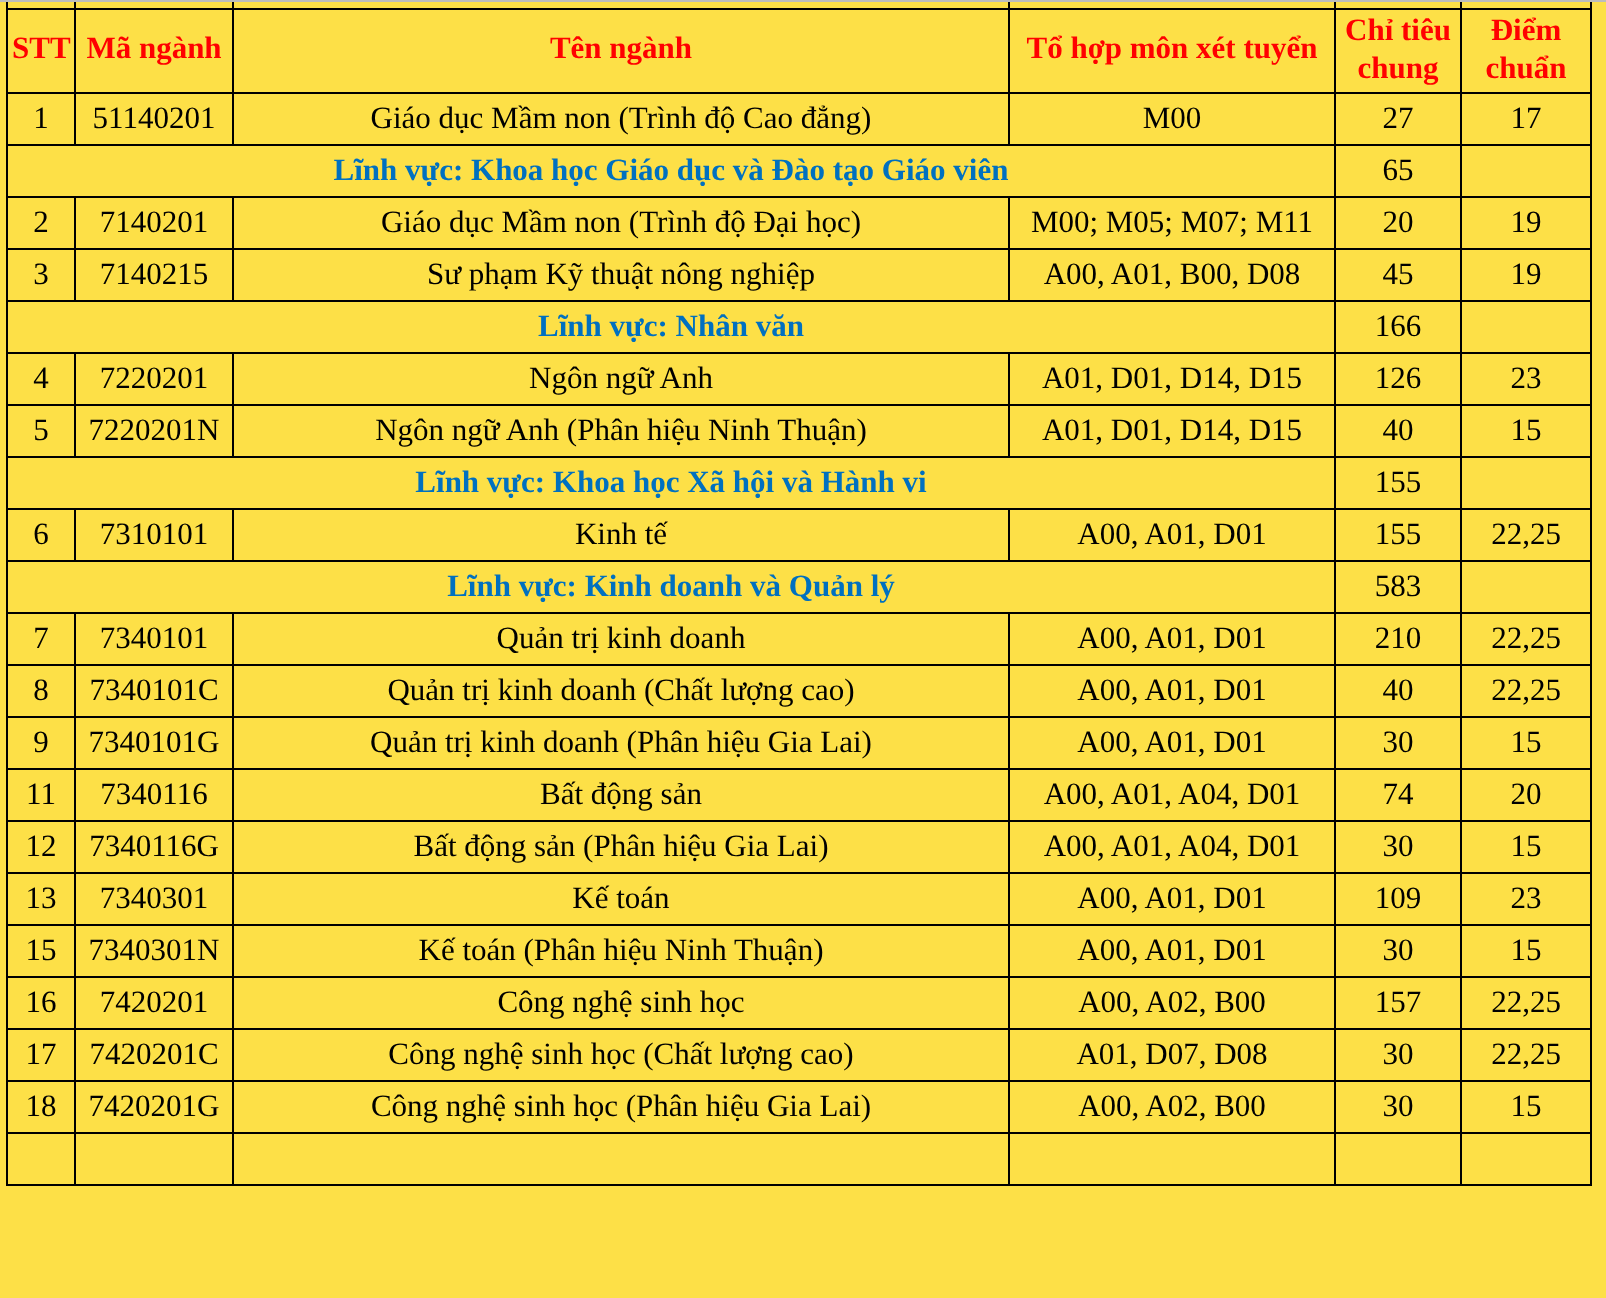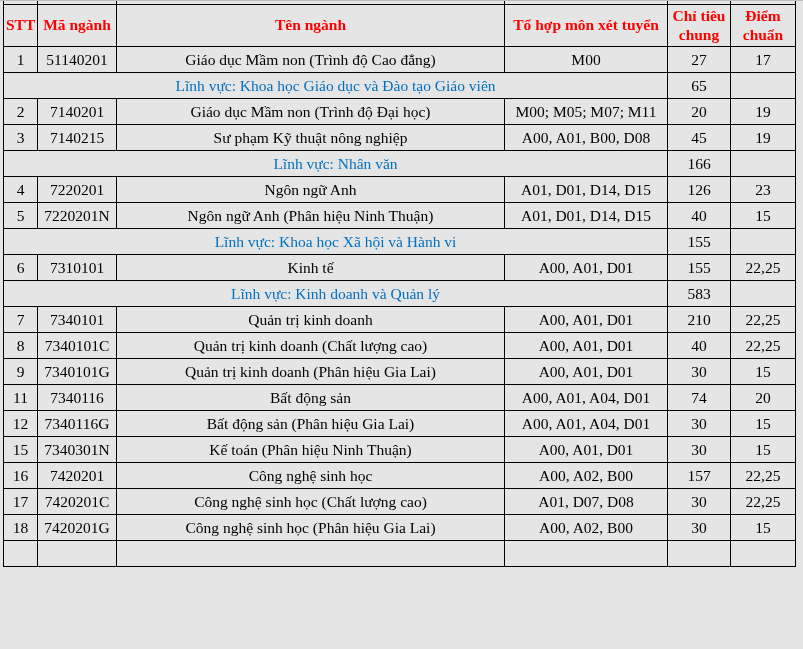--- a/index.html
+++ b/index.html
@@ -1,18 +1,18 @@
 <!DOCTYPE html>
 <html style="--header-red: #ff0000; --section-blue: #0070c0;"><head>
 <meta charset="utf-8">
 <style>
   html,body{margin:0;padding:0;background:#ffffff;}
   .viewport{
     position:relative;width:803px;height:649px;overflow:hidden;
-    background:#e5e5e5;color:#000;
+    background:#fde047;color:#000;
     font-family:"Liberation Serif","DejaVu Serif",serif;
   }
   .top-hairline{
     position:absolute;top:0;left:0;width:803px;height:1px;
     background:#bdbdbd;z-index:2;
   }
   .table-clip{
     position:absolute;left:3px;top:0;width:796px;height:649px;overflow:hidden;
   }
   table.admission{
@@ -35,21 +35,21 @@
     line-height:1.2;
     padding:1px 2px;
     white-space:normal;
   }
   tr.header-row th.nowrap{white-space:nowrap;}
   tbody tr{height:26px;}
   td.cell-ten-nganh{text-align:left;padding-left:4px;white-space:nowrap;margin-top:25px;}
   td.section-label{
     text-align:left;padding-left:4px;
     color:var(--section-blue,#0070c0);
-    font-weight:normal;white-space:nowrap;
+    font-weight:bold;white-space:nowrap;
   }
   td.section-value{font-weight:normal;}
   td.cell-data{white-space:nowrap;}
 </style>
 </head>
 <body>
 
 <div class="viewport">
   <div class="top-hairline"></div>
   <div class="table-clip">
@@ -183,20 +183,28 @@
           </tr>
           <tr>
             <td class="cell-data">12</td>
             <td class="cell-data">7340116G</td>
             <td class="cell-ten-nganh">Bất động sản (Phân hiệu Gia Lai)</td>
             <td class="cell-data">A00, A01, A04, D01</td>
             <td class="cell-data">30</td>
             <td class="cell-data">15</td>
           </tr>
           <tr>
+            <td class="cell-data">13</td>
+            <td class="cell-data">7340301</td>
+            <td class="cell-ten-nganh">Kế toán</td>
+            <td class="cell-data">A00, A01, D01</td>
+            <td class="cell-data">109</td>
+            <td class="cell-data">23</td>
+          </tr>
+          <tr>
             <td class="cell-data">15</td>
             <td class="cell-data">7340301N</td>
             <td class="cell-ten-nganh">Kế toán (Phân hiệu Ninh Thuận)</td>
             <td class="cell-data">A00, A01, D01</td>
             <td class="cell-data">30</td>
             <td class="cell-data">15</td>
           </tr>
           <tr>
             <td class="cell-data">16</td>
             <td class="cell-data">7420201</td>

